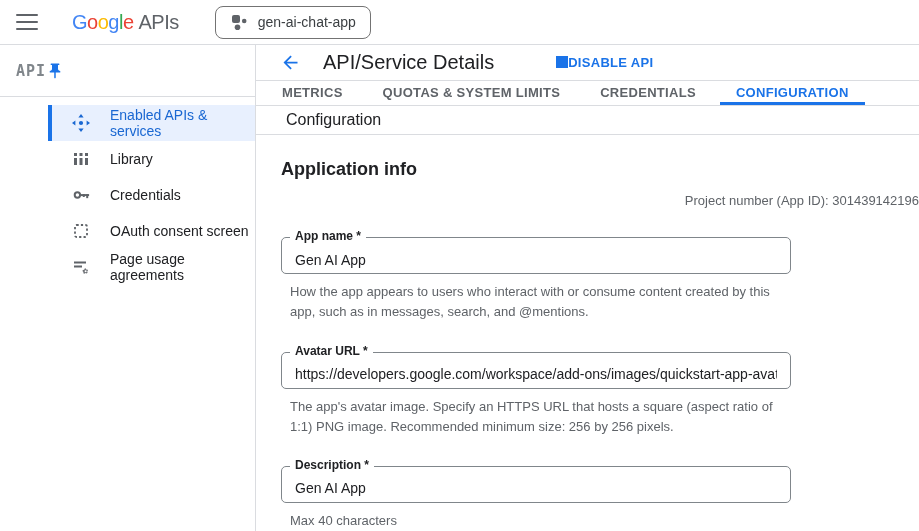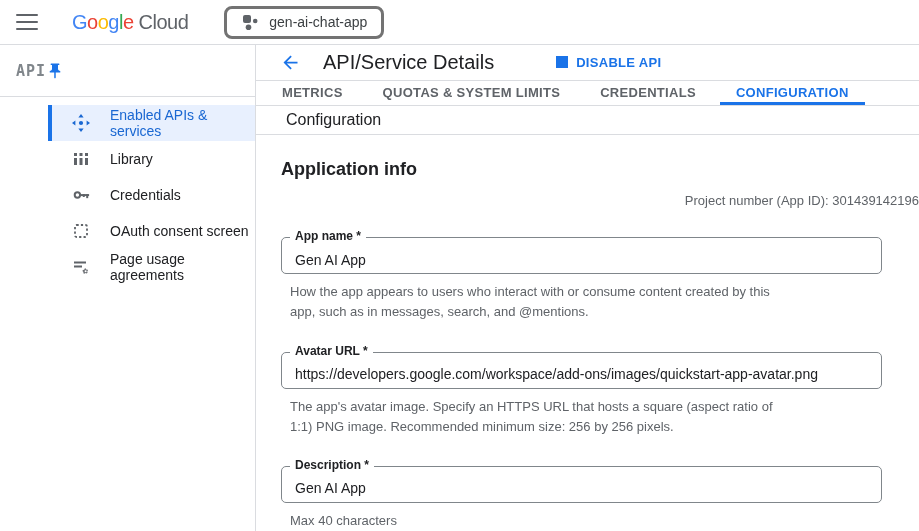--- a/index.html
+++ b/index.html
@@ -5,21 +5,21 @@
   * { margin:0; padding:0; box-sizing:border-box; }
   html,body { width:919px; height:531px; overflow:hidden; background:#fff;
     font-family:"Liberation Sans", sans-serif; color:#202124; }
 
   
   .topbar { height:45px; border-bottom:1px solid #dadce0; display:flex; align-items:center; padding:0 16px; background:#fff;gap:8px; }
   .hamburger { width:22px; height:16px; display:flex; flex-direction:column; justify-content:space-between; cursor:pointer; }
   .hamburger span { display:block; height:2px; background:#5f6368; border-radius:1px; }
   .logo { margin-left:26px; font-size:20px; letter-spacing:-0.5px; display:flex; align-items:center; cursor:pointer; }
   .logo .cloud { color:#5f6368; margin-left:5px; }
-  .project-btn { margin-left:28px; height:33px; border:3px solid #737373; border-radius:8px; background:#fff;
+  .project-btn { margin-left:28px; height:33px; border:1px solid #737373; border-radius:8px; background:#fff;
     display:flex; align-items:center; padding:0 14px; gap:10px; font-size:14px; color:#3c4043; cursor:pointer; }
 
   
   .shell { display:flex; height:486px; }
 
   
   .sidebar { width:256px; border-right:1px solid #dadce0; background:#fff; flex-shrink:0; }
   .sidebar-header { height:52px; border-bottom:1px solid #dadce0; display:flex; align-items:center; padding:0 16px; }
   .api-logo { font-family:"DejaVu Sans Mono", monospace; font-weight:700; font-size:15px; color:#80868b; letter-spacing:1px; }
   .sidebar-title { font-size:16px; margin-left:13px; color:#202124; flex:1; }
@@ -28,58 +28,58 @@
   .nav-item .ic { width:18px; height:18px; display:flex; align-items:center; justify-content:center; }
   .nav-item .lbl { margin-left:20px; font-size:14px; color:#202124; }
   .nav-item.selected { background:#e8f0fe; }
   .nav-item.selected::before { content:""; position:absolute; left:0; top:0; bottom:0; width:4px; background:#1a73e8; }
   .nav-item.selected .lbl { color:#1967d2; }
 
   
   .main { flex:1; display:flex; flex-direction:column; }
   .main-header { height:52px; border-bottom:1px solid #dadce0; display:flex; align-items:center; padding:0 24px; }
   .page-title { font-size:20px; color:#202124; margin-left:22px; }
-  .disable-btn { margin-left:62px; display:flex; align-items:center; gap:8px; background:none; border:none;
+  .disable-btn { margin-left:62px; display:flex; align-items:center; gap:0; background:none; border:none;
     color:#1a73e8; font-size:13px; font-weight:700; letter-spacing:0.3px; cursor:pointer; font-family:inherit; }
   .stop-sq { width:12px; height:12px; background:#1a73e8; display:inline-block; }
 
   .tabs { height:36px; border-bottom:1px solid #dadce0; display:flex; align-items:stretch; padding-left:6px; }
   .tab { display:flex; align-items:center; padding:0 16px; margin:0 4px; font-size:13px; font-weight:700;
     letter-spacing:0.3px; color:#5f6368; cursor:pointer; border-bottom:3px solid transparent; padding-top:3px; }
   .tab.active { color:#1a73e8; border-bottom-color:#1a73e8; }
 
   .section-bar { height:43px; border-bottom:1px solid #dadce0; display:flex; align-items:center; padding-left:30px; }
   .section-title { font-size:16px; color:#202124; }
 
   .content { padding:24px 0 0 25px; }
   .app-heading { font-size:18px; font-weight:700; color:#202124; }
   .proj-num { font-size:13px; color:#5f6368; margin-top:13px;text-align:right; }
 
   .field-group { margin-top:29px; }
   .field-box { position:relative; width:510px; }
-  .field-box input { width:601px; height:37px; border:1px solid #80868b; border-radius:5px; padding:8px 13px 0 13px;
+  .field-box input { width:510px; height:37px; border:1px solid #80868b; border-radius:5px; padding:8px 13px 0 13px;
     font-size:14px; color:#202124; font-family:inherit; background:#fff; outline:none; }
   .field-label { position:absolute; top:-8px; left:9px; background:#fff; padding:0 5px; font-size:12px;
     font-weight:700; color:#202124; line-height:14px;text-align:center; }
   .helper { margin-top:8px; margin-left:9px; font-size:13px; color:#5f6368; line-height:1.55; max-width:505px; }
 
   svg { display:block; }
 </style>
 </head>
 <body>
 
 <div class="topbar">
   <div class="hamburger">
       <span></span>
       <span></span>
       <span></span>
     </div>
   <div class="logo">
     <span><span style="color: rgb(66, 133, 244); font-weight: 500;">G</span><span style="color: rgb(234, 67, 53); font-weight: 500;">o</span><span style="color: rgb(251, 188, 5); font-weight: 500;">o</span><span style="color: rgb(66, 133, 244); font-weight: 500;">g</span><span style="color: rgb(52, 168, 83); font-weight: 500;">l</span><span style="color: rgb(234, 67, 53); font-weight: 500;">e</span></span>
-    <span class="cloud">Cloud</span>
+    <span class="cloud">APIs</span>
   </div>
   <button class="project-btn">
     <span>
       <svg width="18" height="18" viewBox="0 0 18 18">
         <rect x="2" y="2" width="8" height="8" rx="2" fill="#5f6368"></rect>
         <circle cx="14.2" cy="8" r="2.3" fill="#5f6368"></circle>
         <circle cx="7.5" cy="14.2" r="2.8" fill="#5f6368"></circle>
       </svg>
     </span>
     <span>gen-ai-chat-app</span>

